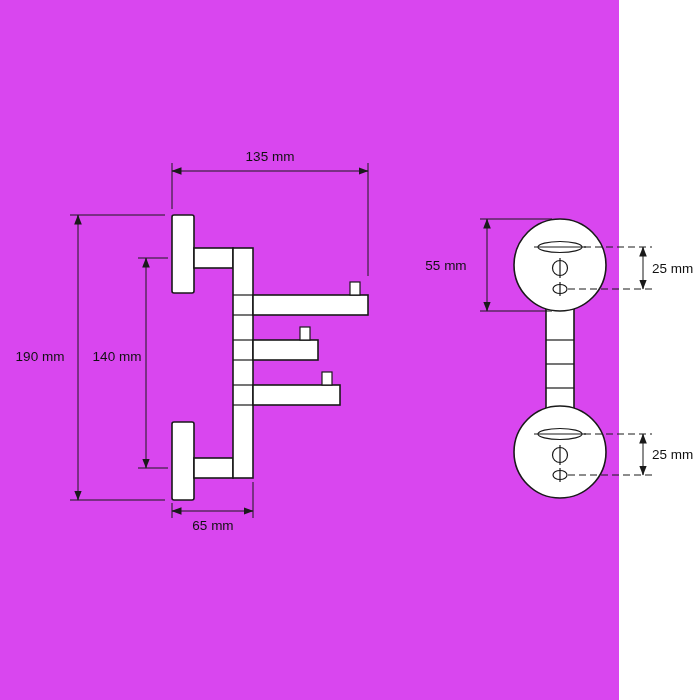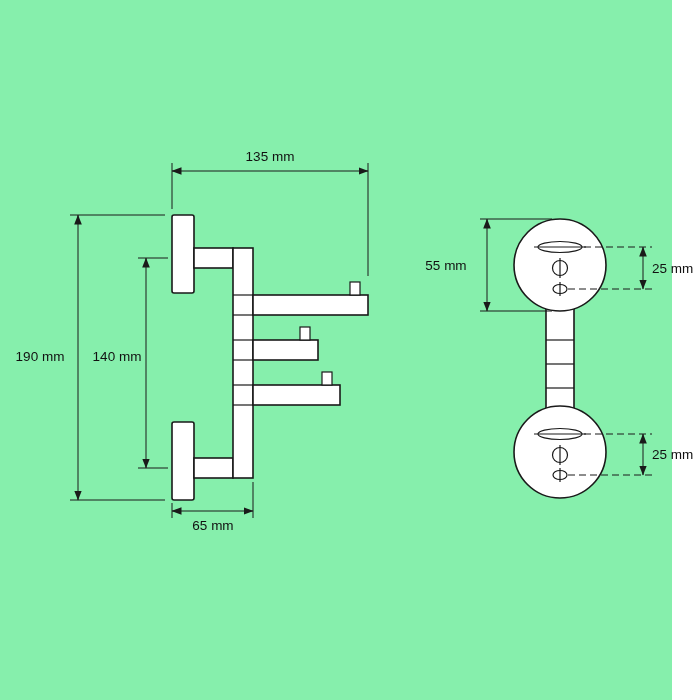--- a/index.html
+++ b/index.html
@@ -2,23 +2,23 @@
 <html><head>
 <meta charset="utf-8">
 <style>
   html, body {
     margin: 0;
     padding: 0;
     background: #ffffff;
   }
   .canvas {
     position: relative;
-    width: 672px;
+    width: 619px;
     height: 700px;
-    background: #86efac;
+    background: #d946ef;
     font-family: "Liberation Sans", sans-serif;
   }
   svg { display: block; }
   .part {
     fill: #ffffff;
     stroke: #1a1a1a;
     stroke-width: 1.6;
   }
   .part-thin {
     fill: #ffffff;

